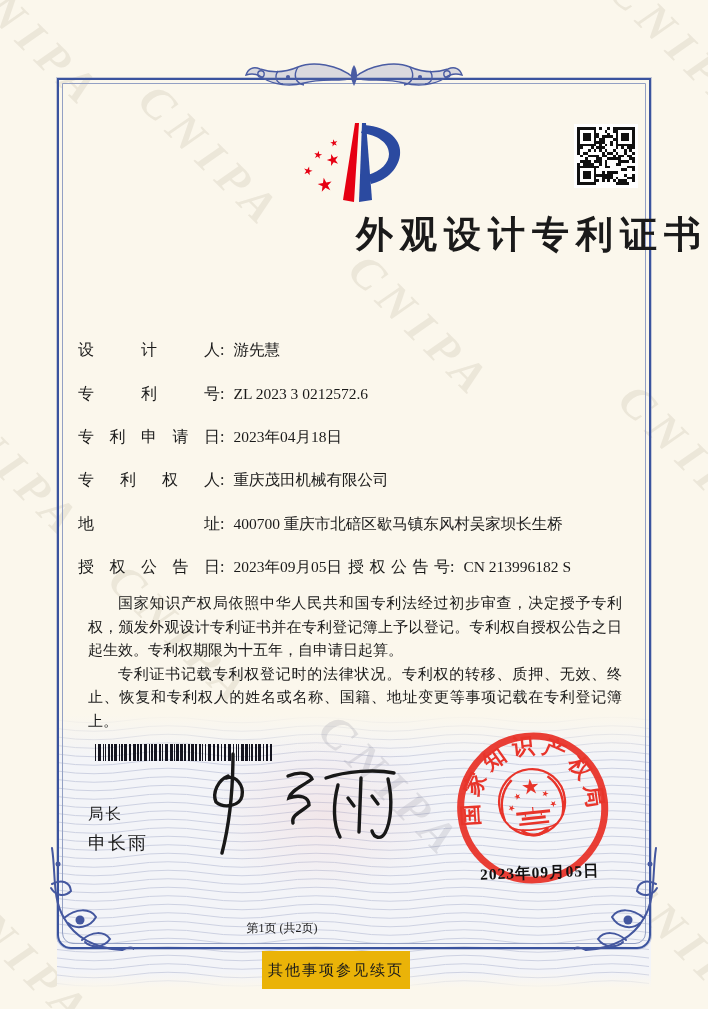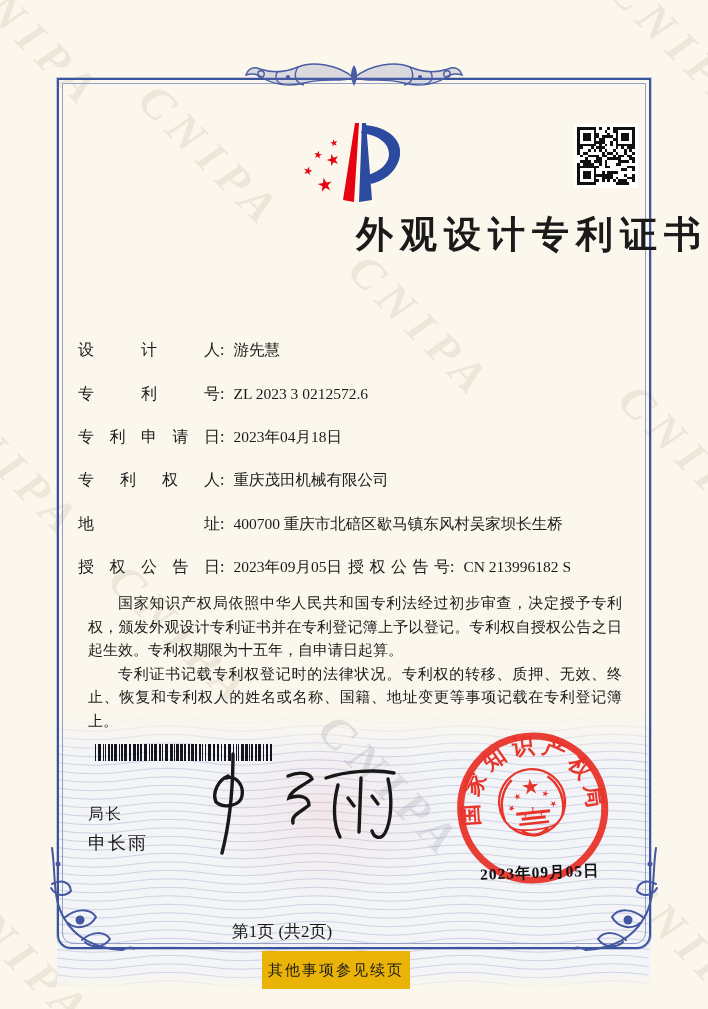--- a/index.html
+++ b/index.html
@@ -43,21 +43,21 @@
   .paras{position:absolute;left:88px;top:592px;width:534px;z-index:6;font-size:15px;
       line-height:23.6px;text-align:justify}
   .paras p{margin:0;text-indent:2em}
   .barcode{position:absolute;left:95px;top:744px;z-index:6}
   .signer-title{position:absolute;left:88px;top:804px;z-index:6;font-size:15.5px;letter-spacing:2px;
       font-family:Liberation Serif, serif}
   .signer-name{position:absolute;left:88px;top:831px;z-index:6;font-size:18px;letter-spacing:2px;
       font-family:"Liberation Sans","DejaVu Sans",sans-serif}
   .signature{position:absolute;left:188px;top:748px;z-index:6}
   .seal{position:absolute;left:451px;top:726px;z-index:7;transform:rotate(-6deg)}
-  .pagefooter{position:absolute;left:0;top:920px;width:564px;text-align:center;font-size:17px;z-index:6}
+  .pagefooter{position:absolute;left:0;top:920px;width:564px;text-align:center;font-size:12px;z-index:6}
   .contnote{position:absolute;left:262px;top:951px;width:148px;height:38px;background:#eab308;z-index:8;
       display:flex;align-items:center;justify-content:center;font-size:15px;letter-spacing:2px}
   .defs-holder{position:absolute;width:0;height:0;overflow:hidden}
 </style>
 </head>
 <body>
 
 <div class="page">
 
   <svg class="defs-holder" aria-hidden="true">

